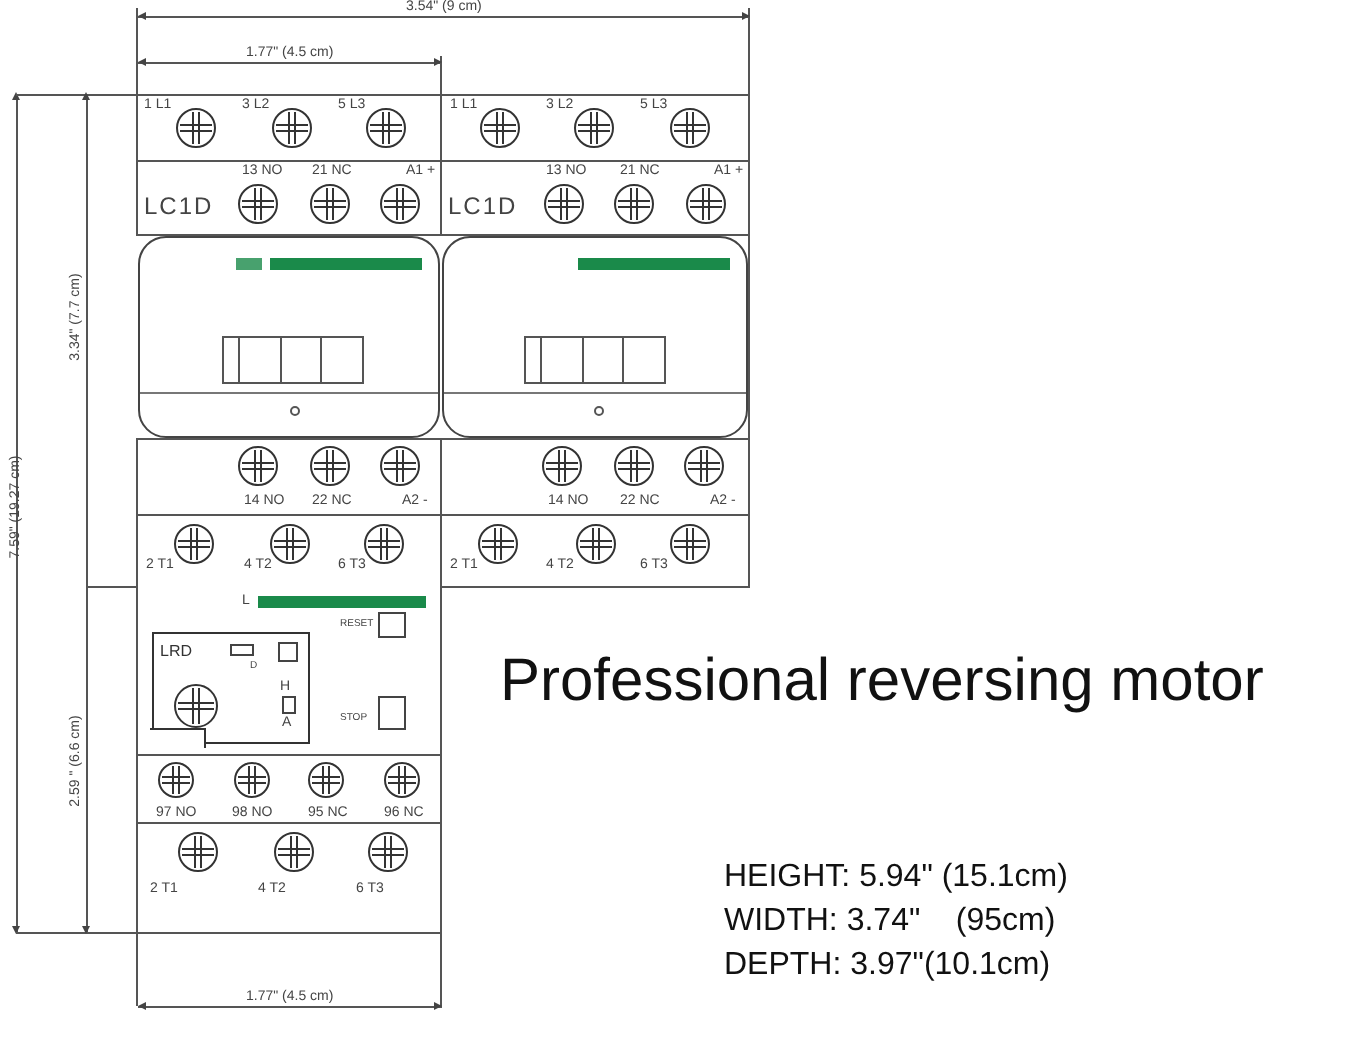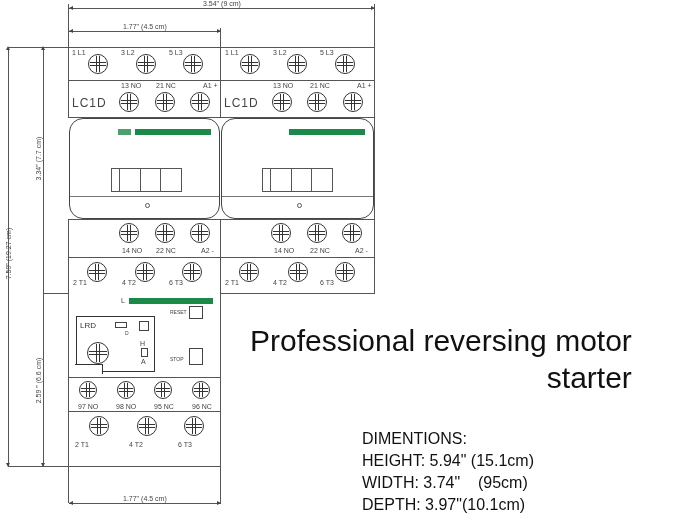--- a/index.html
+++ b/index.html
@@ -193,21 +193,19 @@
   <div class="term" style="left:89px; top:416px;"></div>
   <div class="term" style="left:137px; top:416px;"></div>
   <div class="term" style="left:184px; top:416px;"></div>
   <div class="tlabel" style="left:75px; top:441px;">2 T1</div>
   <div class="tlabel" style="left:129px; top:441px;">4 T2</div>
   <div class="tlabel" style="left:178px; top:441px;">6 T3</div>
 </div>
 
 <div class="headline" style="left:250px; top:322px;text-align:right;">
   <div>Professional reversing motor</div>
-  <div>starter</div>
 </div>
 
 <div class="specs" style="left:362px; top:428px;">
-  <div>DIMENTIONS:</div>
   <div>HEIGHT: 5.94" (15.1cm)</div>
   <div>WIDTH: 3.74"    (95cm)</div>
   <div>DEPTH: 3.97"(10.1cm)</div>
 </div>
 
 </body></html>

